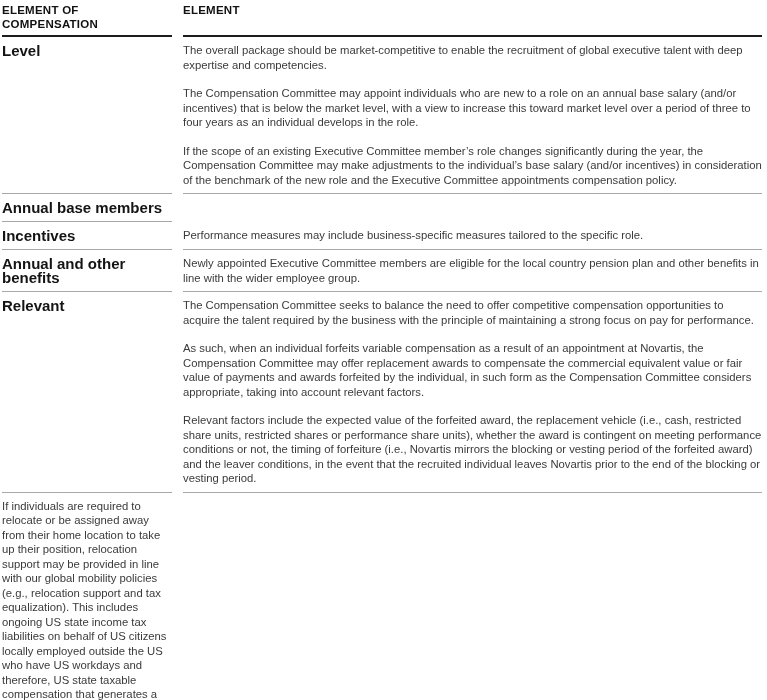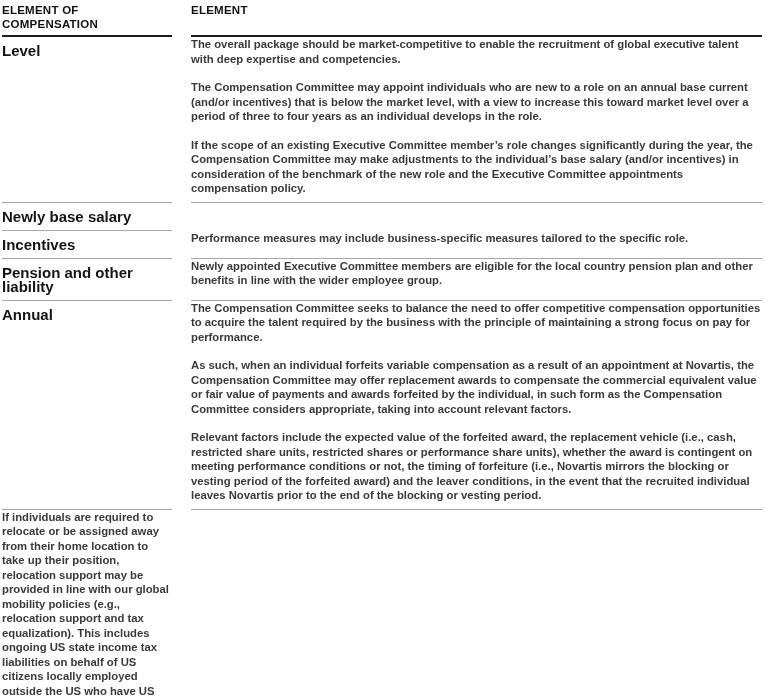--- a/index.html
+++ b/index.html
@@ -14,21 +14,21 @@
     box-sizing: border-box;
     font-family: "Liberation Sans", sans-serif;
     -webkit-font-smoothing: antialiased;
   }
   .doc {
     padding: 0 5px 0 2px;
   }
   .grid {
     display: grid;
     grid-template-columns: 170px 1fr;
-    column-gap: 19px;
+    column-gap: 11px;
   }
   .header-cell {
     border-bottom: 2px solid var(--header-rule, #1c1c1c);
     font-weight: bold;
     font-size: 11.5px;
     line-height: 14px;
     letter-spacing: 0.25px;
     color: var(--header-text, #111111);
     padding: 3px 0 4px 0;
   }
@@ -40,23 +40,22 @@
     font-size: 15px;
     line-height: 14px;
     color: var(--label-text, #141414);
     padding-top: 7px;
     padding-bottom: 6px;
   }
   .policy-cell {
     font-size: 11.3px;
     line-height: 14.5px;
     color: var(--body-text, #3a3a3a);
-    padding-top: 0;
+    padding-top: 6px;
     padding-bottom: 6px;
-    font-weight: bold;
   }
   .policy-cell p {
     margin: 0 0 14px 0;
   }
   .policy-cell p:last-child {
     margin-bottom: 0;
   }
 </style>
 </head>
 <body>
@@ -64,45 +63,45 @@
 <div class="doc">
   <div class="grid header-row">
     <div class="cell header-cell">ELEMENT OF COMPENSATION</div>
     <div class="cell header-cell">ELEMENT</div>
   </div>
   <div id="rows">
   <div class="grid body-row">
     <div class="cell label-cell">Level</div>
     <div class="cell policy-cell">
           <p>The overall package should be market-competitive to enable the recruitment of global executive talent with deep expertise and competencies.</p>
-          <p>The Compensation Committee may appoint individuals who are new to a role on an annual base current (and/or incentives) that is below the market level, with a view to increase this toward market level over a period of three to four years as an individual develops in the role.</p>
+          <p>The Compensation Committee may appoint individuals who are new to a role on an annual base salary (and/or incentives) that is below the market level, with a view to increase this toward market level over a period of three to four years as an individual develops in the role.</p>
           <p>If the scope of an existing Executive Committee member’s role changes significantly during the year, the Compensation Committee may make adjustments to the individual’s base salary (and/or incentives) in consideration of the benchmark of the new role and the Executive Committee appointments compensation policy.</p>
         </div>
   </div>
 
   <div class="grid body-row">
-    <div class="cell label-cell">Newly base salary</div>
+    <div class="cell label-cell">Annual base members</div>
   </div>
 
   <div class="grid body-row">
     <div class="cell label-cell">Incentives</div>
     <div class="cell policy-cell">
           <p>Performance measures may include business-specific measures tailored to the specific role.</p>
         </div>
   </div>
 
   <div class="grid body-row">
-    <div class="cell label-cell">Pension and other liability</div>
+    <div class="cell label-cell">Annual and other benefits</div>
     <div class="cell policy-cell">
           <p>Newly appointed Executive Committee members are eligible for the local country pension plan and other benefits in line with the wider employee group.</p>
         </div>
   </div>
 
   <div class="grid body-row">
-    <div class="cell label-cell">Annual</div>
+    <div class="cell label-cell">Relevant</div>
     <div class="cell policy-cell">
           <p>The Compensation Committee seeks to balance the need to offer competitive compensation opportunities to acquire the talent required by the business with the principle of maintaining a strong focus on pay for performance.</p>
           <p>As such, when an individual forfeits variable compensation as a result of an appointment at Novartis, the Compensation Committee may offer replacement awards to compensate the commercial equivalent value or fair value of payments and awards forfeited by the individual, in such form as the Compensation Committee considers appropriate, taking into account relevant factors.</p>
           <p>Relevant factors include the expected value of the forfeited award, the replacement vehicle (i.e., cash, restricted share units, restricted shares or performance share units), whether the award is contingent on meeting performance conditions or not, the timing of forfeiture (i.e., Novartis mirrors the blocking or vesting period of the forfeited award) and the leaver conditions, in the event that the recruited individual leaves Novartis prior to the end of the blocking or vesting period.</p>
         </div>
   </div>
 
   <div class="grid body-row">
     <div class="cell policy-cell">
           <p>If individuals are required to relocate or be assigned away from their home location to take up their position, relocation support may be provided in line with our global mobility policies (e.g., relocation support and tax equalization). This includes ongoing US state income tax liabilities on behalf of US citizens locally employed outside the US who have US workdays and therefore, US state taxable compensation that generates a US state tax liability.</p>

